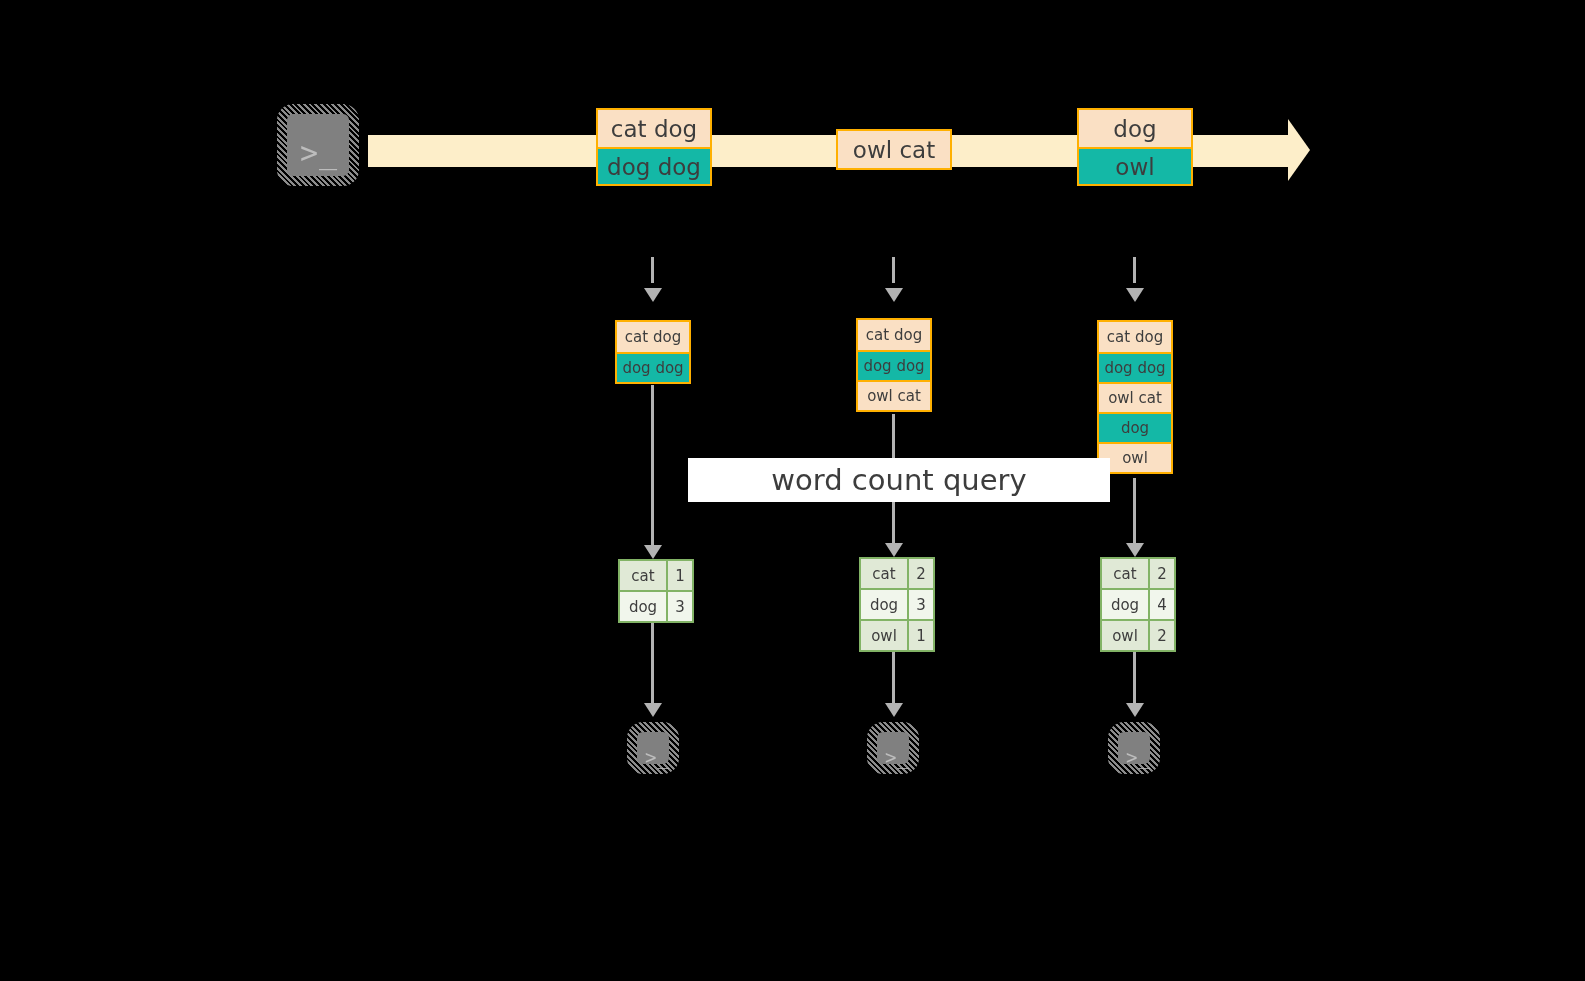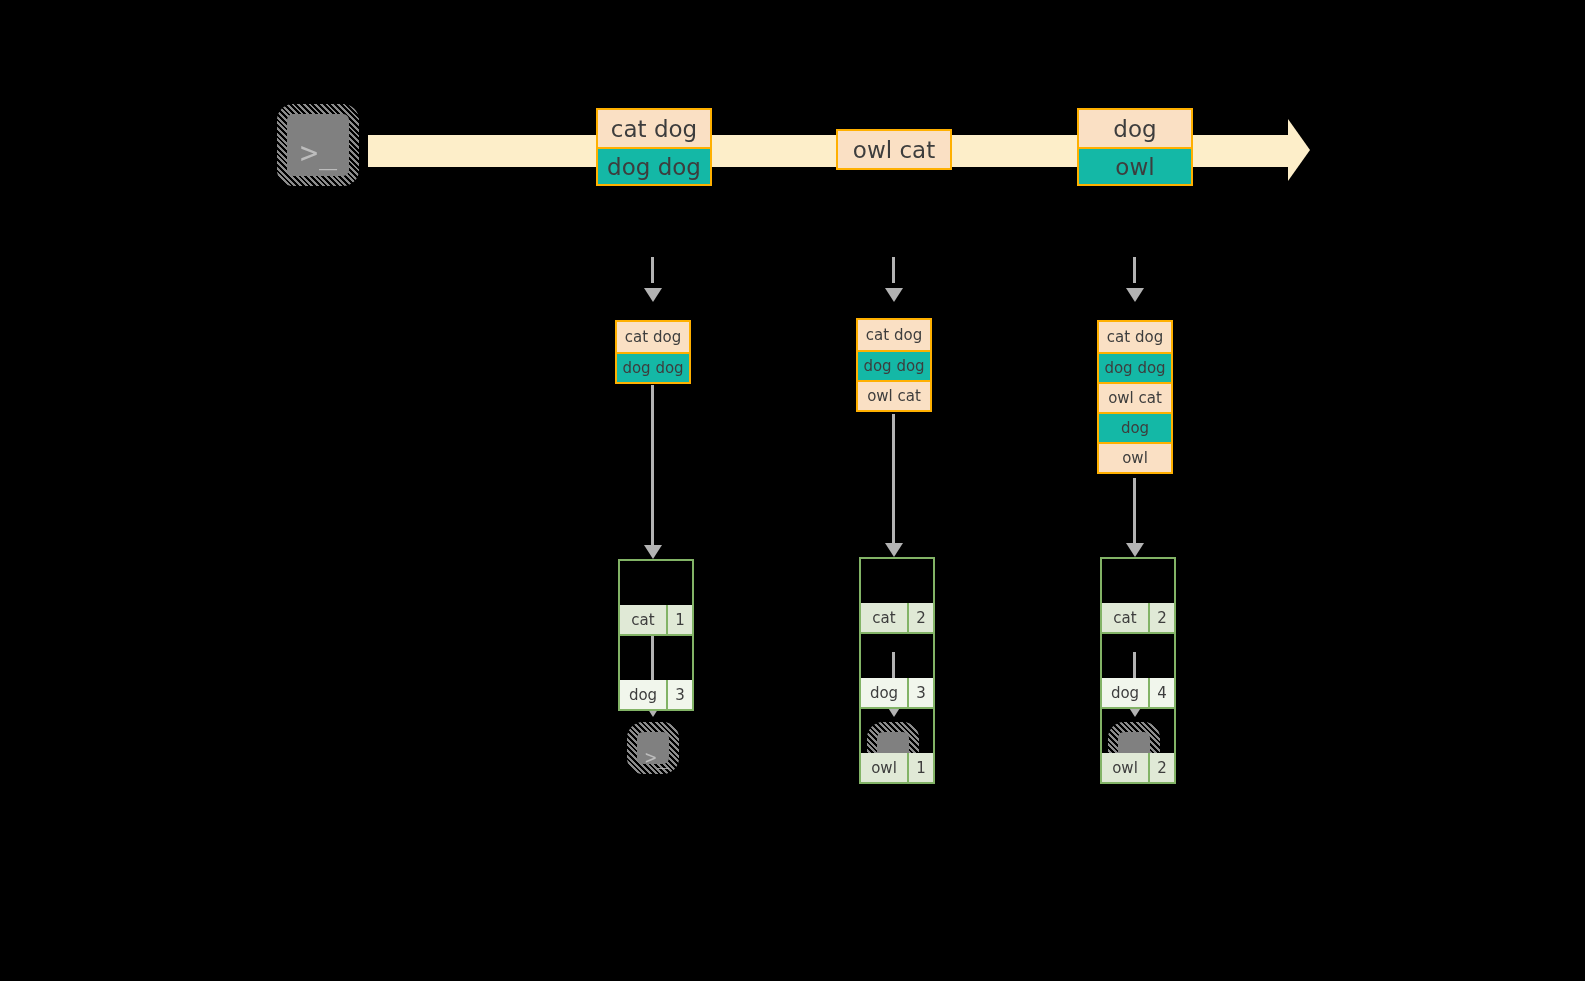--- a/index.html
+++ b/index.html
@@ -141,21 +141,20 @@
   }
   .g-row + .g-row { border-top: 2px solid #82b366; }
   .g-cell {
     box-sizing: border-box;
     height: 29px;
     display: flex;
     align-items: center;
     justify-content: center;
     font-size: 15px;
     color: #3d3d3d;
-    margin-top: 44px;
   }
   .g-cell.word { width: 46px; }
   .g-cell.count { width: 26px; border-left: 2px solid #82b366; }
   .g-row.shade-a .g-cell { background: #e0e9d6; }
   .g-row.shade-b .g-cell { background: #f1f6ec; }
 
   
   .gline {
     position: absolute;
     width: 3px;
@@ -323,14 +322,17 @@
 
   <div class="gline" style="left:1133px; top:652px; height:55px;"></div>
   <div class="ghead" style="left:1126px; top:703px;"></div>
 
   <div class="terminal terminal-small" style="left:1108px;">
     <div class="hatch"></div>
     <div class="inner"></div>
     <div class="prompt">&gt;_</div>
   </div>
 
+  <div class="query-banner">
+    <span>word count query</span>
+  </div>
 
 </div>
 
 </body></html>

